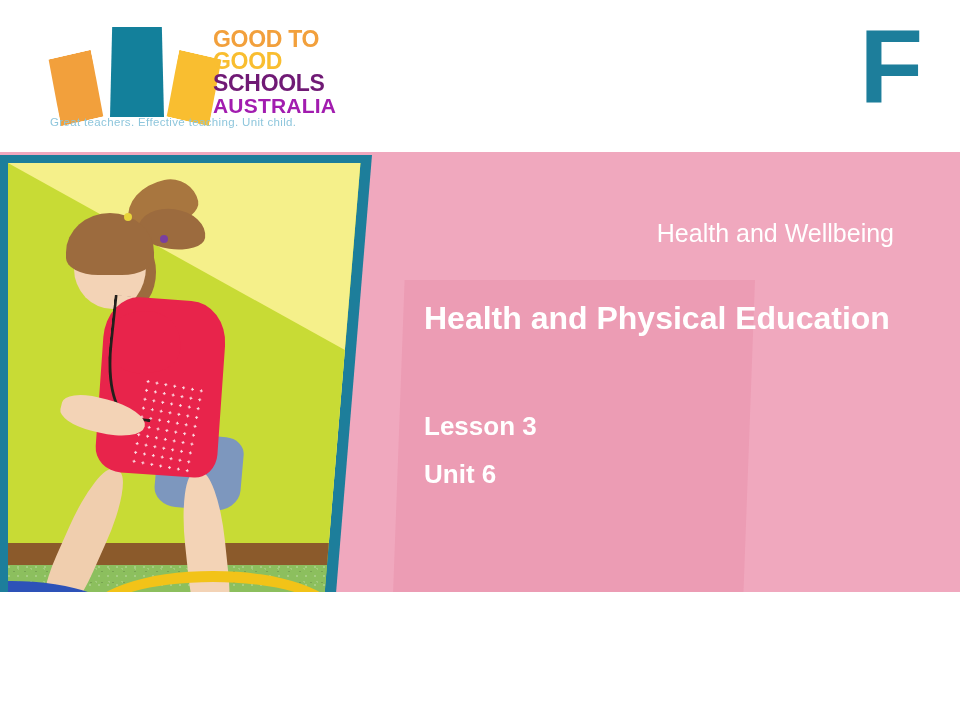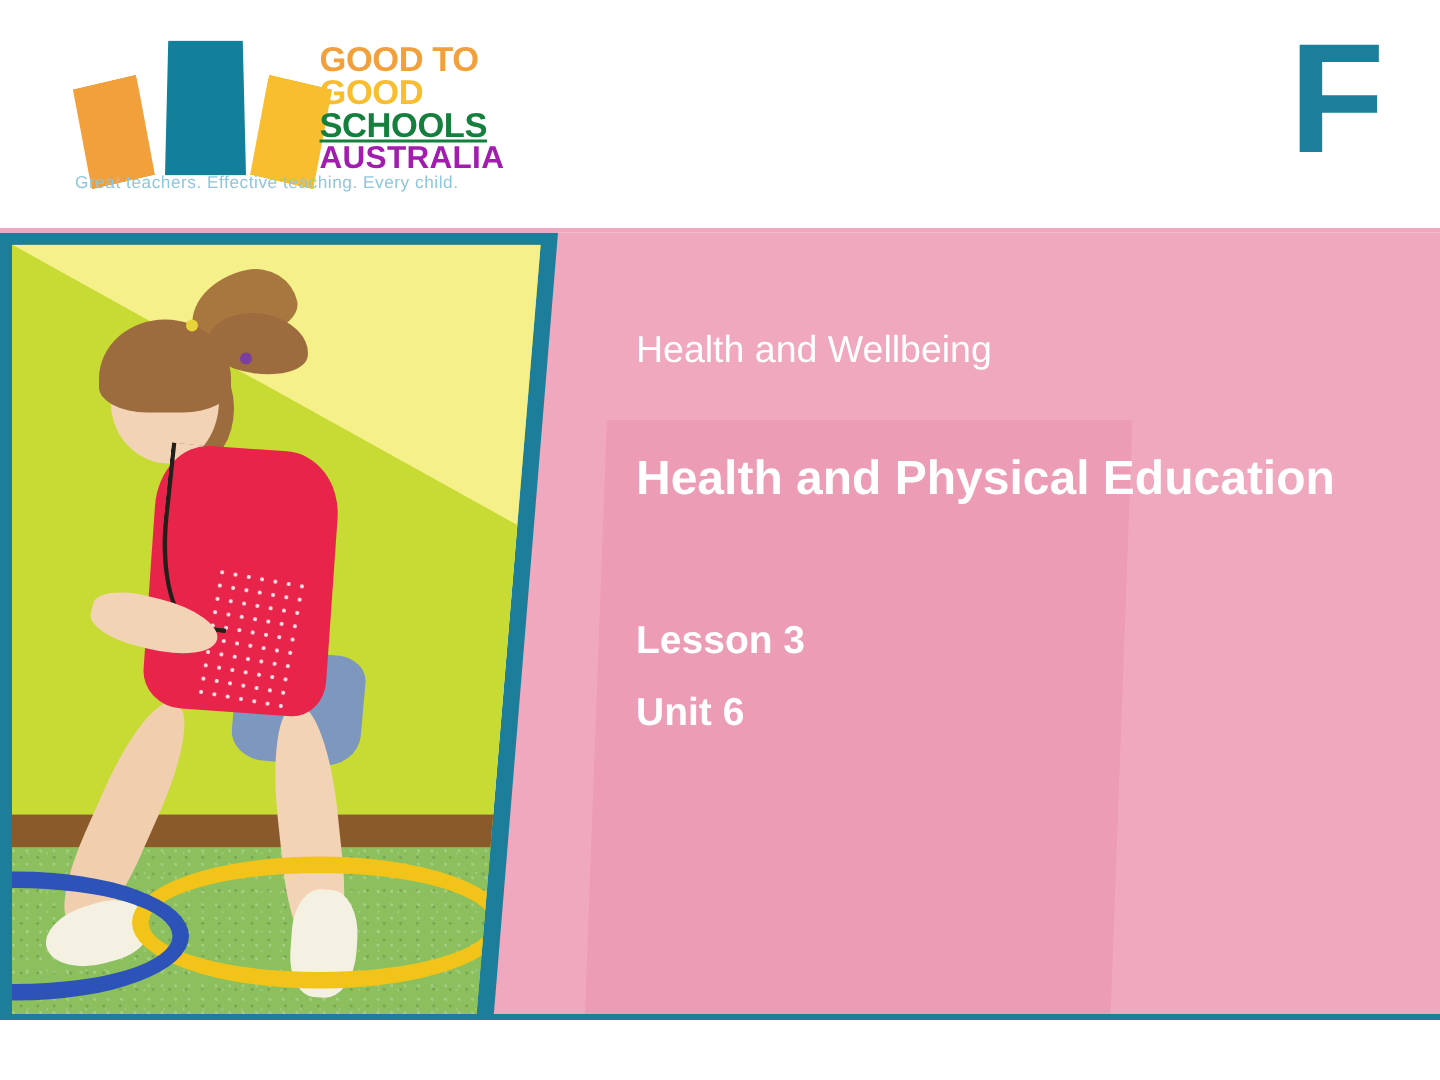--- a/index.html
+++ b/index.html
@@ -6,21 +6,21 @@
     margin: 0;
     padding: 0;
     background: #ffffff;
   }
   body {
     font-family: "Liberation Sans", sans-serif;
   }
   #slide {
     position: relative;
     width: 960px;
-    height: 680px;
+    height: 592px;
     overflow: hidden;
     background: #ffffff;
   }
 
   
   .header {
     position: absolute;
     left: 0; top: 0;
     width: 960px; height: 155px;
     background: #ffffff;
@@ -64,21 +64,21 @@
     left: 213px; top: 28px;
     line-height: 0.96;
   }
   .logo-words .l1, .logo-words .l2, .logo-words .l3 {
     font-weight: bold;
     font-size: 23px;
     letter-spacing: -0.3px;
   }
   .logo-words .l1 { color: #F2A03C; }
   .logo-words .l2 { color: #F9BE30; }
-  .logo-words .l3 { color: #15803d; text-decoration: underline; }
+  .logo-words .l3 { color: #701a75; }
   .logo-words .l4 {
     font-weight: bold;
     font-size: 21px;
     color: #a21caf;
     letter-spacing: 0.2px;
     margin-top: 2px;
   }
   .tagline {
     position: absolute;
     left: 50px; top: 116px;
@@ -300,20 +300,21 @@
     position: absolute;
     left: 424px; top: 218px;
     width: 470px;
     color: #ffffff;
   }
   .eyebrow {
     font-size: 25px;
     font-weight: normal;
     line-height: 1.2;
     margin: 0;
+    text-align: right;
   }
   .main-title {
     font-size: 32px;
     font-weight: bold;
     line-height: 1.18;
     margin: 0;
     padding-top: 52px;
   }
   .lesson {
     font-size: 26px;
@@ -357,21 +358,21 @@
       <div class="book book-right"></div>
     </div>
 
     <div class="logo-words">
       <div class="l1">GOOD TO</div>
       <div class="l2">GOOD</div>
       <div class="l3">SCHOOLS</div>
       <div class="l4">AUSTRALIA</div>
     </div>
 
-    <div class="tagline">Great teachers. Effective teaching. Every child.</div>
+    <div class="tagline">Great teachers. Effective teaching. Unit child.</div>
 
     <div class="grade-letter">F</div>
   </div>
   <div class="header-rule"></div>
 
   <div class="body-area">
     <div class="pink-slab"></div>
   </div>
 
   <div class="photo-frame"></div>

